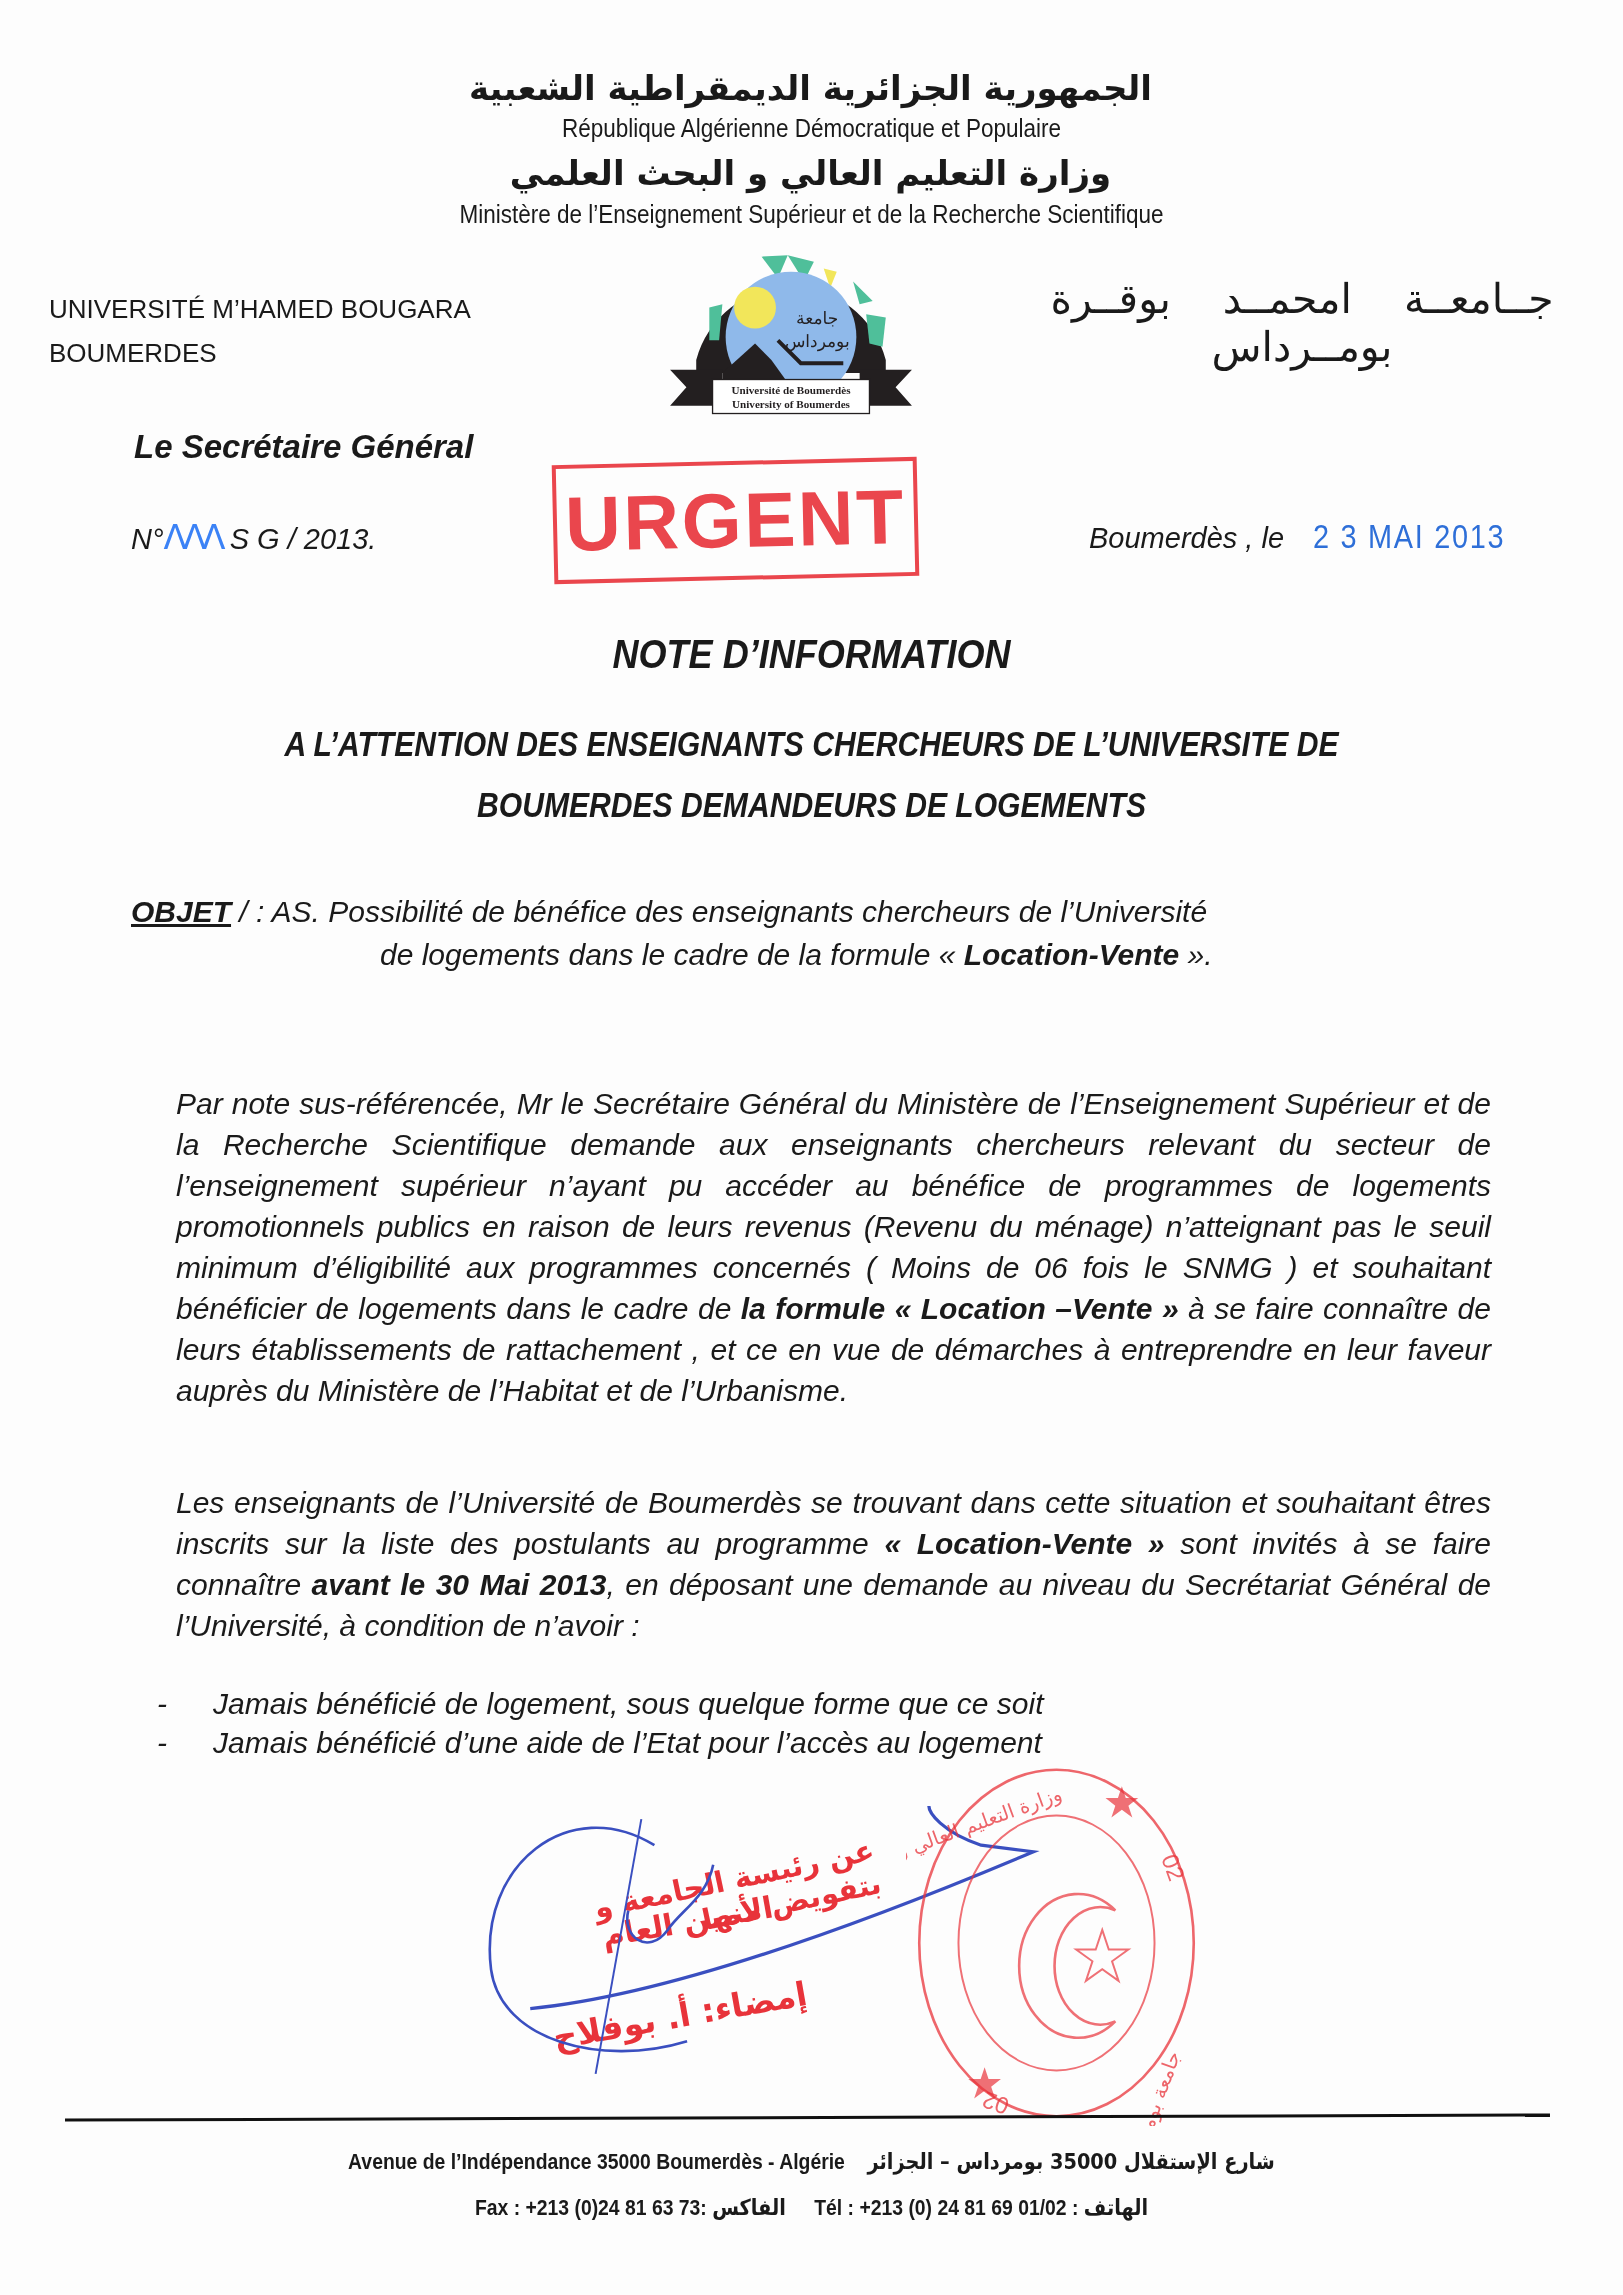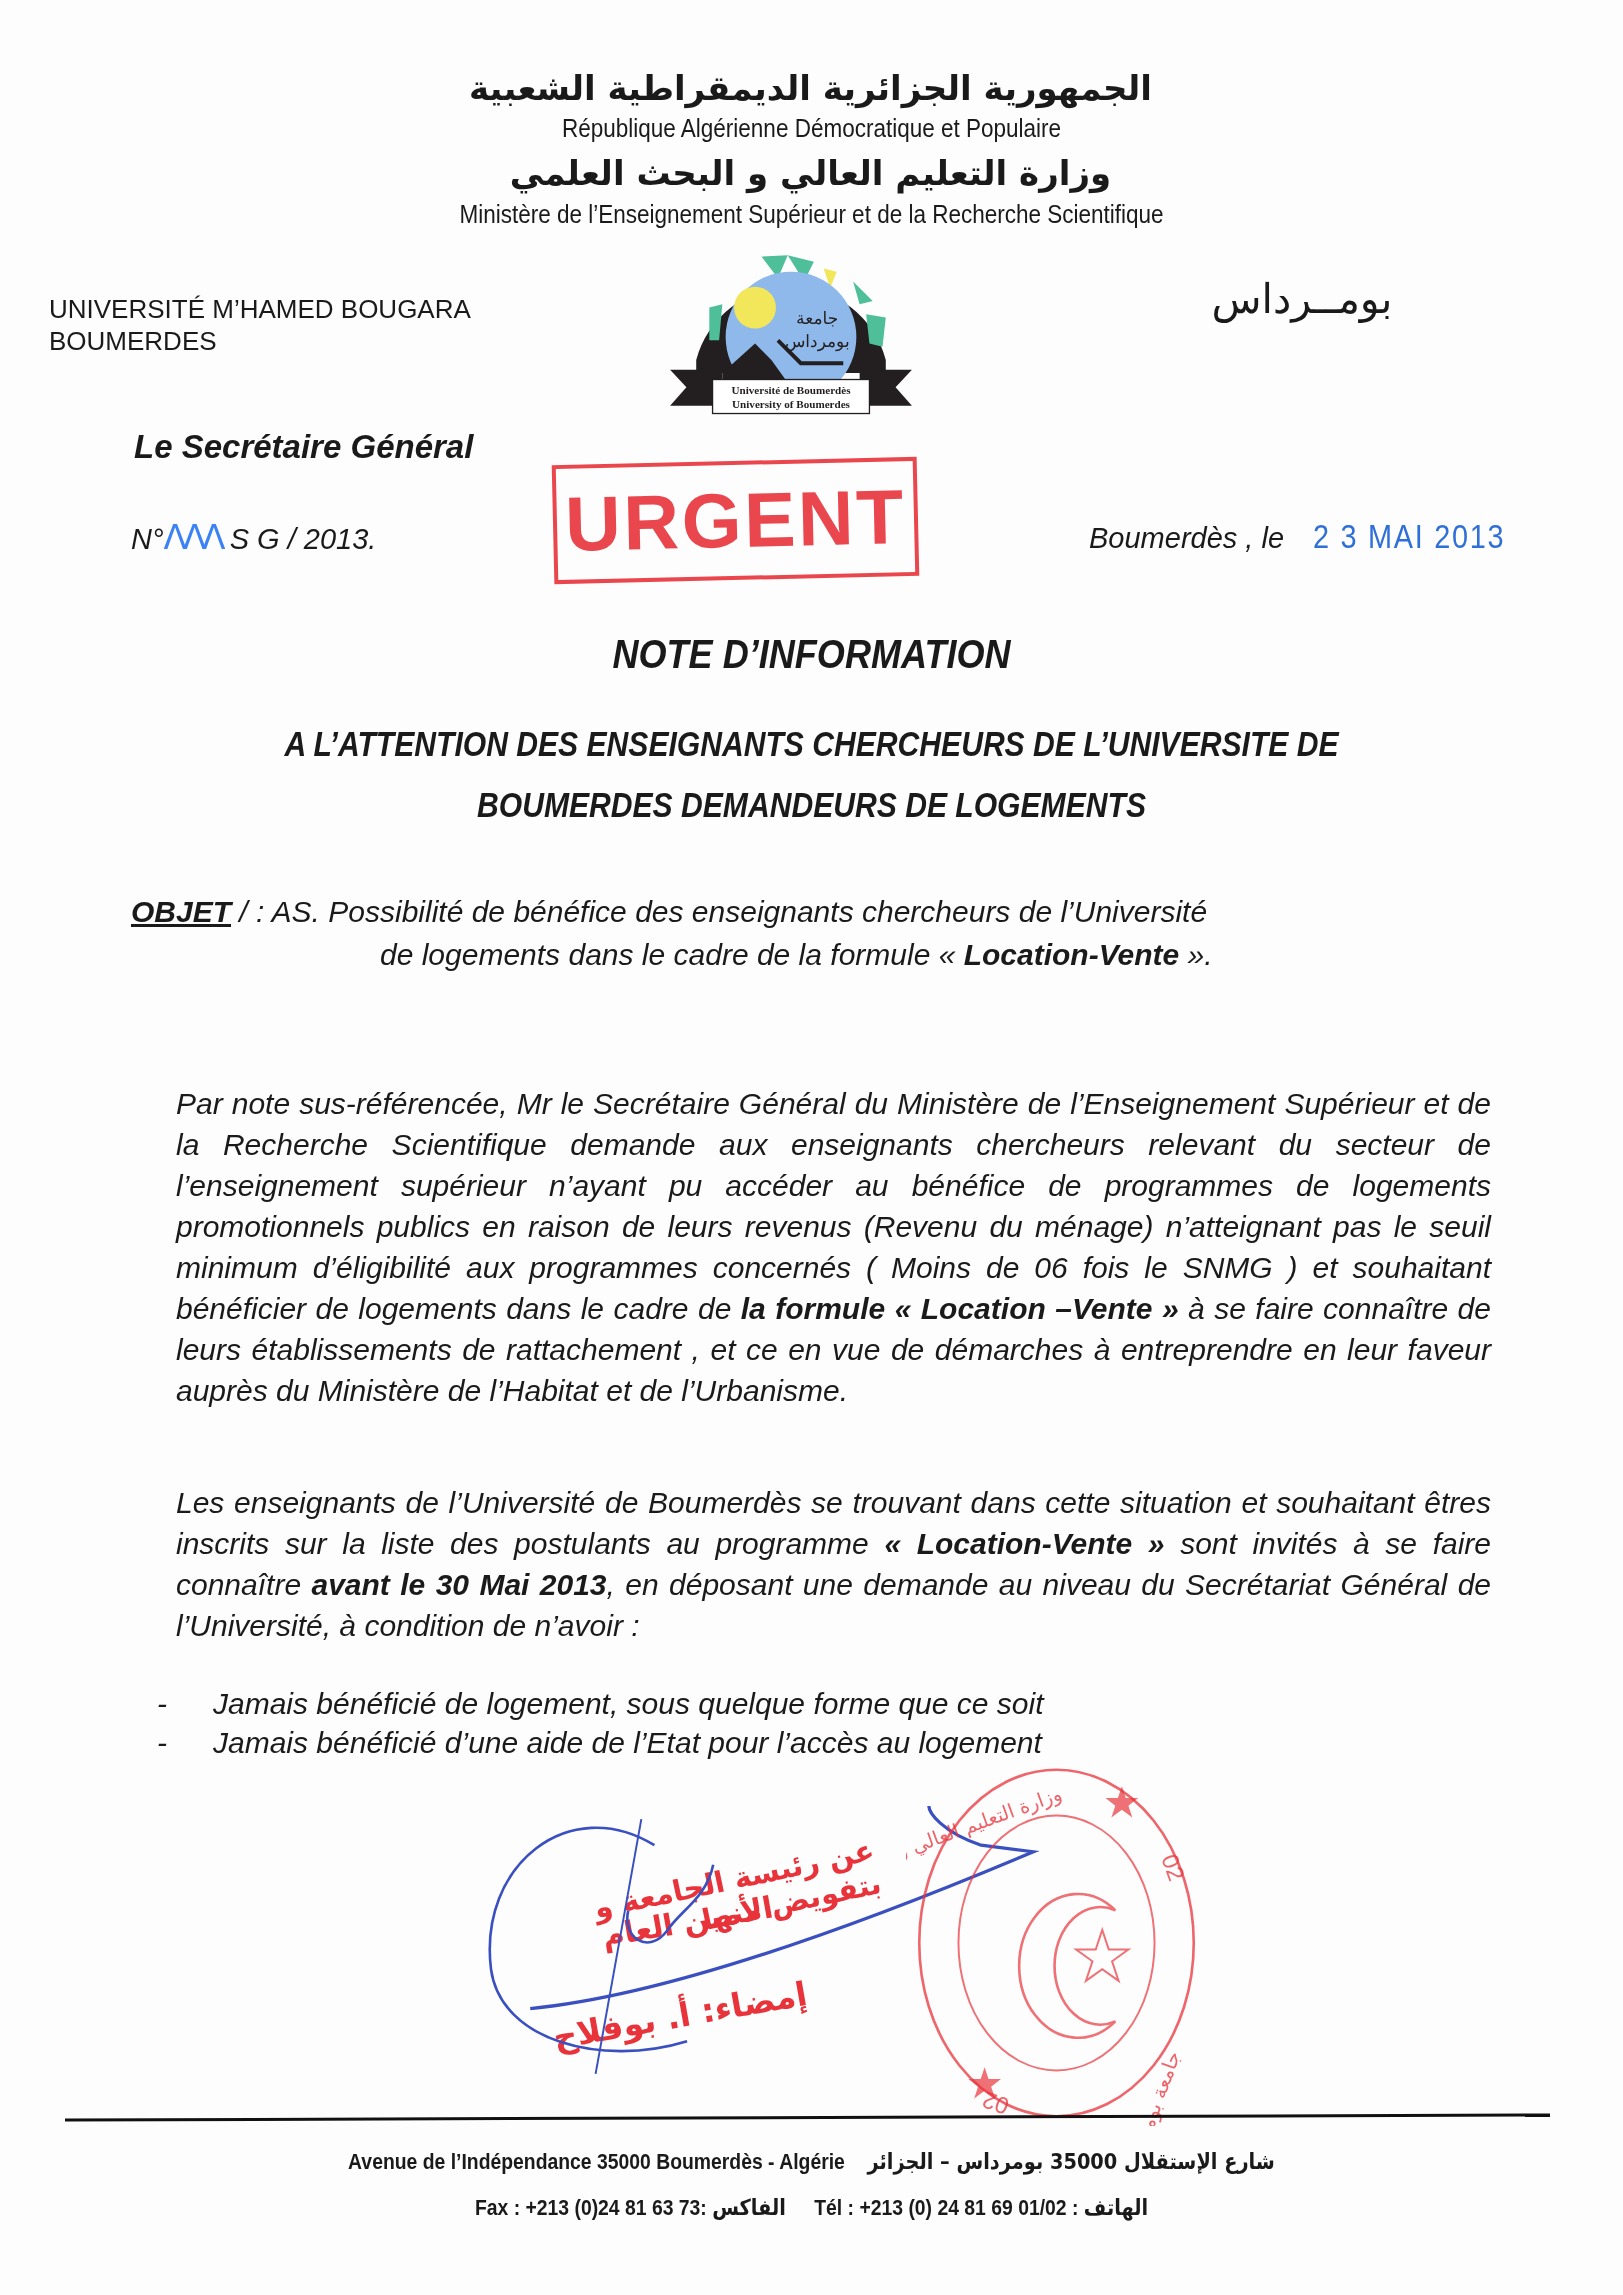--- a/index.html
+++ b/index.html
@@ -37,21 +37,21 @@
 </head>
 <body>
 
 <div class="abs center ar hdr-ar" style="top:62px;">الجمهورية الجزائرية الديمقراطية الشعبية</div>
 <div class="abs center hdr-fr" style="top:114px;">République Algérienne Démocratique et Populaire</div>
 <div class="abs center ar hdr-ar" style="top:147px;">وزارة التعليم العالي و البحث العلمي</div>
 <div class="abs center hdr-fr" style="top:200px;">Ministère de l’Enseignement Supérieur et de la Recherche Scientifique</div>
 
 <div class="abs uni-fr" style="left:49px; top:294px; width:471px; text-align:left;">
   <div>UNIVERSITÉ M’HAMED BOUGARA</div>
-  <div style="margin-top:1px;">BOUMERDES</div>
+  <div style="margin-top:13px;">BOUMERDES</div>
 </div>
 
 <div id="logo" class="abs">
   <svg width="268" height="177" viewBox="0 0 410 270">
     <path d="M60 180 A150 150 0 0 1 350 180 L350 200 L60 200 Z" fill="#231f20"></path>
     <path d="M200 20 L240 30 L225 60 Z" fill="#4fbf9a"></path>
     <path d="M160 22 L200 20 L185 55 Z" fill="#4fbf9a"></path>
     <path d="M255 40 L275 45 L265 70 Z" fill="#f2e65a"></path>
     <path d="M300 60 L330 90 L310 95 Z" fill="#4fbf9a"></path>
     <path d="M80 100 L100 95 L95 150 L80 150 Z" fill="#4fbf9a"></path>
@@ -64,20 +64,21 @@
     <text x="245" y="160" font-family="DejaVu Serif, serif" font-size="26" fill="#231f20" text-anchor="middle">بومرداس</text>
     <path d="M20 195 L100 195 L100 250 L20 250 L45 222 Z" fill="#231f20"></path>
     <path d="M390 195 L310 195 L310 250 L390 250 L365 222 Z" fill="#231f20"></path>
     <rect x="85" y="210" width="240" height="52" fill="#ffffff" stroke="#231f20" stroke-width="2"></rect>
     <text x="205" y="232" font-family="Liberation Serif, serif" font-weight="bold" font-size="17" fill="#231f20" text-anchor="middle">Université de Boumerdès</text>
     <text x="205" y="254" font-family="Liberation Serif, serif" font-weight="bold" font-size="17" fill="#231f20" text-anchor="middle">University of Boumerdes</text>
   </svg>
 </div>
 
 <div class="abs ar" style="left:1047px; top:275px; width:510px; text-align:center; font-size:41px; font-weight:normal; font-family:'DejaVu Serif', serif;">
+  <div style="word-spacing:39px;">جــامعــة امحمــد بوقــرة</div>
   <div style="margin-top:0px; letter-spacing:9.2px;">بومــرداس</div>
 </div>
 
 <div class="abs sg">Le  Secrétaire Général</div>
 <div class="abs ref-no">
   <span>N°</span><span class="hand">ΛΛΛ</span>
   <span>S G / 2013.</span>
 </div>
 
 <div id="urgent" class="abs">URGENT</div>

